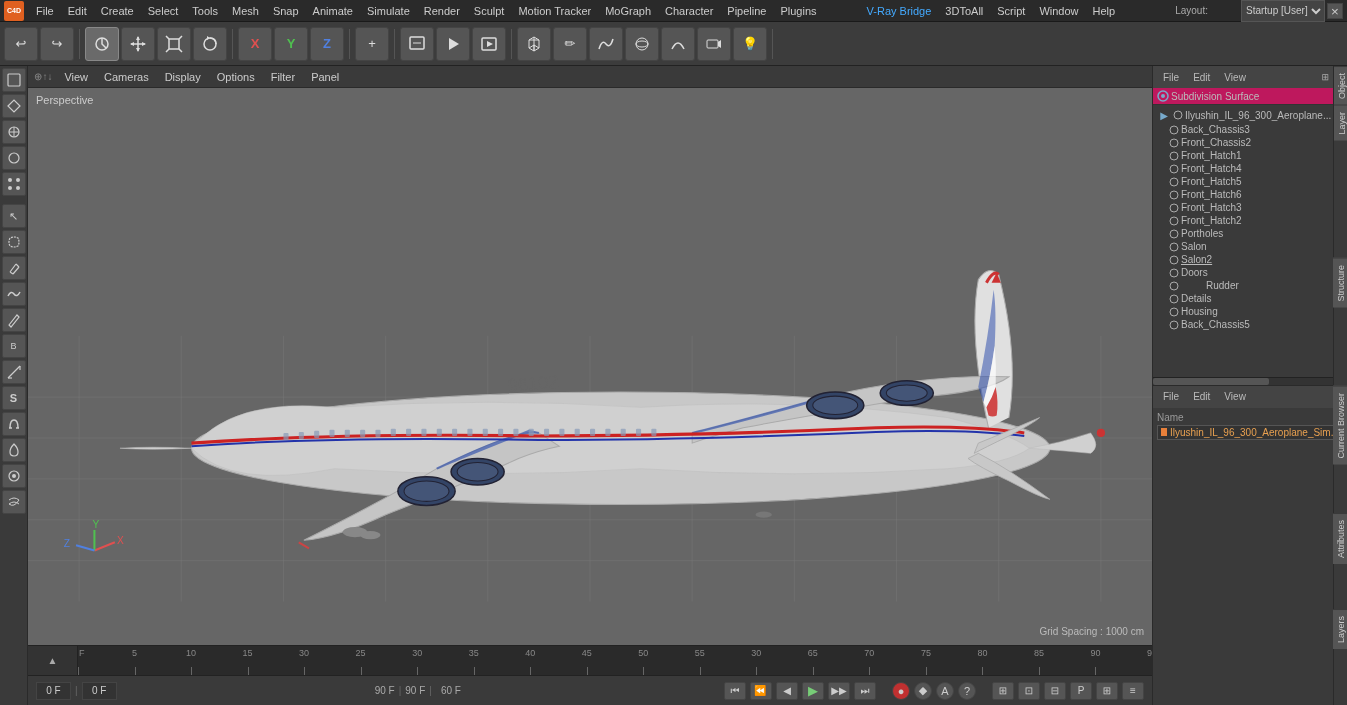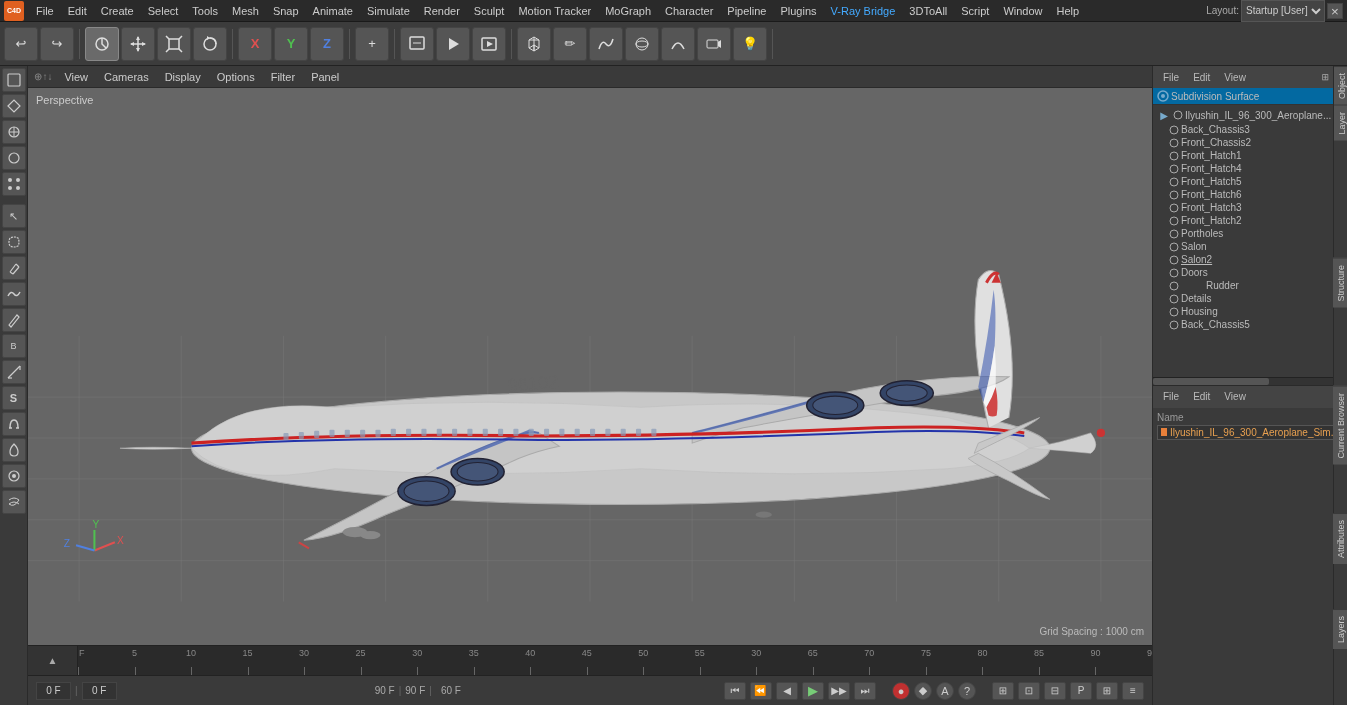--- a/index.html
+++ b/index.html
@@ -94,28 +94,28 @@
   <div class="menu-item">Snap</div>
   <div class="menu-item">Animate</div>
   <div class="menu-item">Simulate</div>
   <div class="menu-item">Render</div>
   <div class="menu-item">Sculpt</div>
   <div class="menu-item">Motion Tracker</div>
   <div class="menu-item">MoGraph</div>
   <div class="menu-item">Character</div>
   <div class="menu-item">Pipeline</div>
   <div class="menu-item">Plugins</div>
-  <div class="menu-item" style="color:#4af;">V-Ray Bridge</div>
+  <div class="menu-item" style="color:#4af;margin-left:36px;">V-Ray Bridge</div>
   <div class="menu-item">3DToAll</div>
   <div class="menu-item">Script</div>
   <div class="menu-item">Window</div>
   <div class="menu-item">Help</div>
   <div style="flex:1;"></div>
   <span style="font-size:10px;color:#aaa;">Layout:</span>
-  <select style="background:#444;border:1px solid #555;color:#ccc;font-size:10px;height:22px;"><option>Startup [User]</option></select>
+  <select style="background:#444;border:1px solid #555;color:#ccc;font-size:10px;height:22px;margin-left:31px;"><option>Startup [User]</option></select>
   <button style="background:#555;border:1px solid #444;color:#ccc;width:16px;height:16px;cursor:pointer;">×</button>
 </div>
 
 <div id="toolbar">
 
   <div class="toolbar-btn" title="Undo">↩</div>
   <div class="toolbar-btn" title="Redo">↪</div>
   <div class="toolbar-divider"></div>
 
   <div class="toolbar-btn active">
@@ -515,21 +515,21 @@
       <div id="object-panel-header">
         <span class="panel-tab">File</span>
         <span class="panel-tab">Edit</span>
         <span class="panel-tab">View</span>
         <span style="flex:1;"></span>
 
         <span style="color:#aaa;font-size:9px;">⊞</span>
         <span style="color:#aaa;font-size:9px;margin-left:3px;">▼</span>
       </div>
 
-      <div style="display:flex;align-items:center;background:#0369a1;padding:2px 4px;font-size:10px;border-bottom:1px solid #333;">
+      <div style="display:flex;align-items:center;background:#be185d;padding:2px 4px;font-size:10px;border-bottom:1px solid #333;">
         <svg width="12" height="12" style="margin-right:2px;">
             <circle cx="6" cy="6" r="5" fill="none" stroke="#7ac" stroke-width="1.5"></circle>
             <circle cx="6" cy="6" r="2" fill="#7ac"></circle>
           </svg>
         <span style="color:#bbb;font-size:10px;">Subdivision Surface</span>
       </div>
       <div id="object-tree">
 
         <div class="tree-item">
           <span class="tree-icon" style="color:#7ac;">▶</span>

